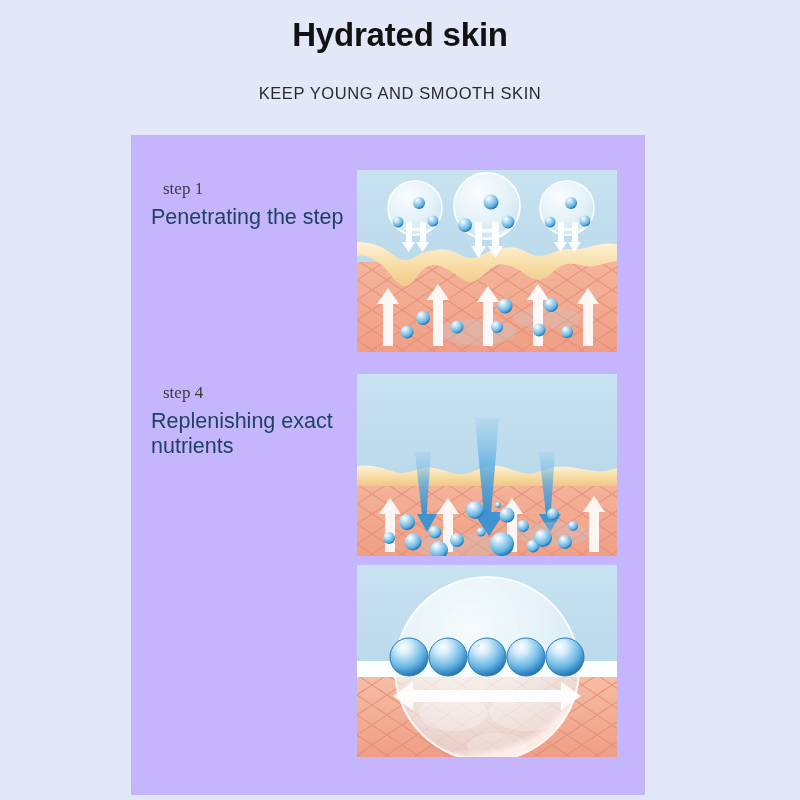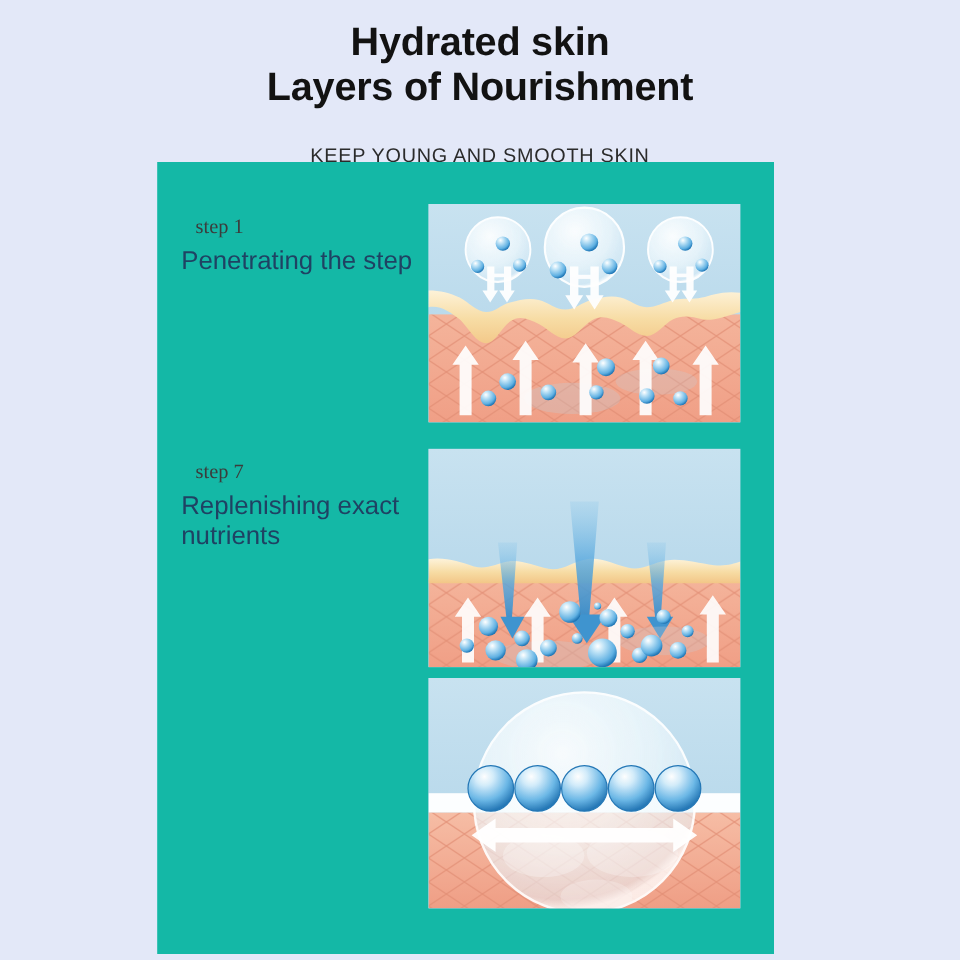--- a/index.html
+++ b/index.html
@@ -32,21 +32,21 @@
     letter-spacing:0.6px;
     color:#2b2b2b;
     font-weight:normal;
   }
 
   
   #card{
     position:absolute;
     left:131px; top:135px;
     width:514px; height:660px;
-    background:#14b8a6;
+    background:#c4b5fd;
   }
 
   
   .step-row{
     position:absolute;
     left:0; width:514px;
   }
   #row-1{top:35px;height:192px;}
   #row-2{top:239px;height:192px;}
   #row-3{top:430px;height:200px;}
@@ -87,21 +87,20 @@
   #panel-3{top:0px;height:192px;}
 
   .panel svg{display:block;width:100%;height:100%;}
 </style>
 </head>
 <body>
 
 <div id="header">
   <h1 id="title">
     <span class="title-line">Hydrated skin</span>
-    <span class="title-line">Layers of Nourishment</span>
   </h1>
   <p id="subtitle">KEEP YOUNG AND SMOOTH SKIN</p>
 </div>
 
 <div id="card">
 
   <div class="step-row" id="row-1">
     <div class="step-text">
       <span class="step-num">step 1</span>
       <span class="step-title">Penetrating the step</span>
@@ -209,21 +208,21 @@
           <path d="M201 52 L207 52 L207 72 L210 72 L203.5 82 L197 72 L201 72 Z"></path>
           <path d="M215 52 L221 52 L221 72 L224 72 L217.5 82 L211 72 L215 72 Z"></path>
           <rect x="203" y="58" width="16" height="3"></rect>
         </g>
       </svg>
     </div>
   </div>
 
   <div class="step-row" id="row-2">
     <div class="step-text">
-      <span class="step-num">step 7</span>
+      <span class="step-num">step 4</span>
       <span class="step-title">Replenishing exact
 nutrients</span>
     </div>
 
     <div class="panel" id="panel-2">
       <svg viewBox="0 0 260 182" preserveAspectRatio="none">
         <defs>
           <linearGradient id="sky2" x1="0" y1="0" x2="0" y2="1">
             <stop offset="0" stop-color="#c8e2f0"></stop>
             <stop offset="1" stop-color="#aed3e8"></stop>

